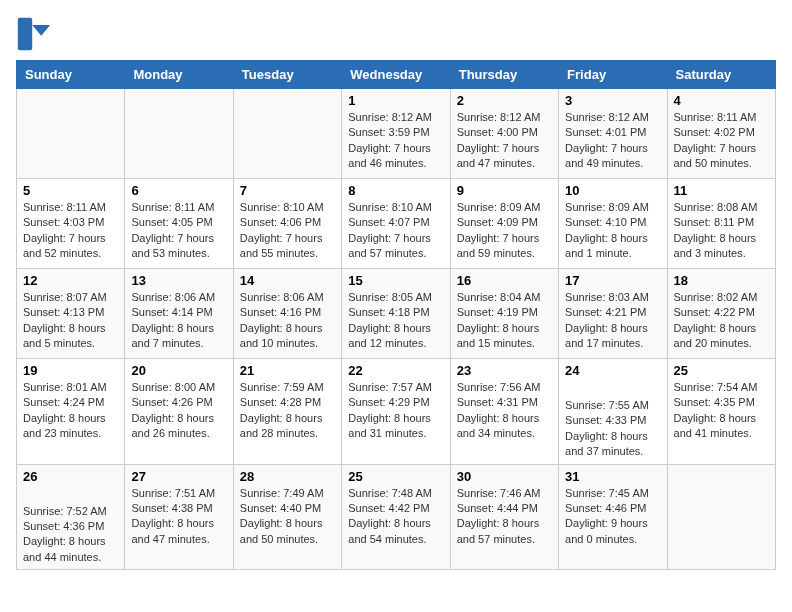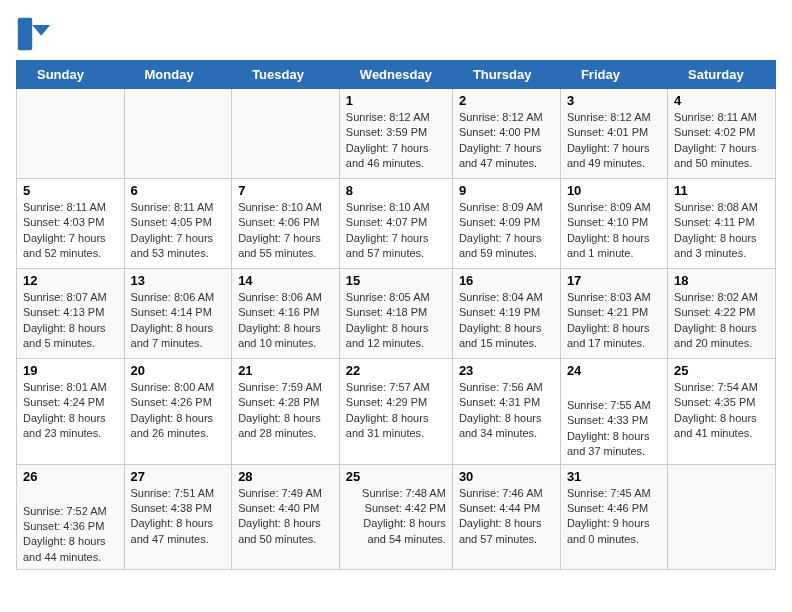--- a/index.html
+++ b/index.html
@@ -46,21 +46,21 @@
     }
     table {
       width: 100%;
       border-collapse: collapse;
       font-size: 11px;
     }
     thead tr th {
       background-color: #2a6db5;
       color: white;
       text-align: left;
-      padding: 6px 20px;
+      padding: 6px 8px;
       font-size: 13px;
       font-weight: bold;
       border: 1px solid #2a6db5;
     }
     tbody tr td {
       border: 1px solid #ccc;
       vertical-align: top;
       padding: 4px 6px;
       min-height: 80px;
       height: 90px;
@@ -181,21 +181,21 @@
         </td>
         <td>
           <div class="day-number">10</div>
           <div class="day-info" style="white-space: pre-line;">Sunrise: 8:09 AM
 Sunset: 4:10 PM
 Daylight: 8 hours and 1 minute.</div>
         </td>
         <td>
           <div class="day-number">11</div>
           <div class="day-info" style="white-space: pre-line;">Sunrise: 8:08 AM
-Sunset: 4:11 PM
+Sunset: 8:11 PM
 Daylight: 8 hours and 3 minutes.</div>
         </td>
       </tr>
       <tr>
         <td>
           <div class="day-number">12</div>
           <div class="day-info" style="white-space: pre-line;">Sunrise: 8:07 AM
 Sunset: 4:13 PM
 Daylight: 8 hours and 5 minutes.</div>
         </td>
@@ -294,21 +294,21 @@
 Daylight: 8 hours and 47 minutes.</div>
         </td>
         <td>
           <div class="day-number">28</div>
           <div class="day-info" style="white-space: pre-line;">Sunrise: 7:49 AM
 Sunset: 4:40 PM
 Daylight: 8 hours and 50 minutes.</div>
         </td>
         <td>
           <div class="day-number">25</div>
-          <div class="day-info" style="white-space: pre-line; text-align: right;">Sunrise: 7:48 AM
+          <div class="day-info" style="white-space: pre-line;">Sunrise: 7:48 AM
 Sunset: 4:42 PM
 Daylight: 8 hours and 54 minutes.</div>
         </td>
         <td>
           <div class="day-number">30</div>
           <div class="day-info" style="white-space: pre-line;">Sunrise: 7:46 AM
 Sunset: 4:44 PM
 Daylight: 8 hours and 57 minutes.</div>
         </td>
         <td>

